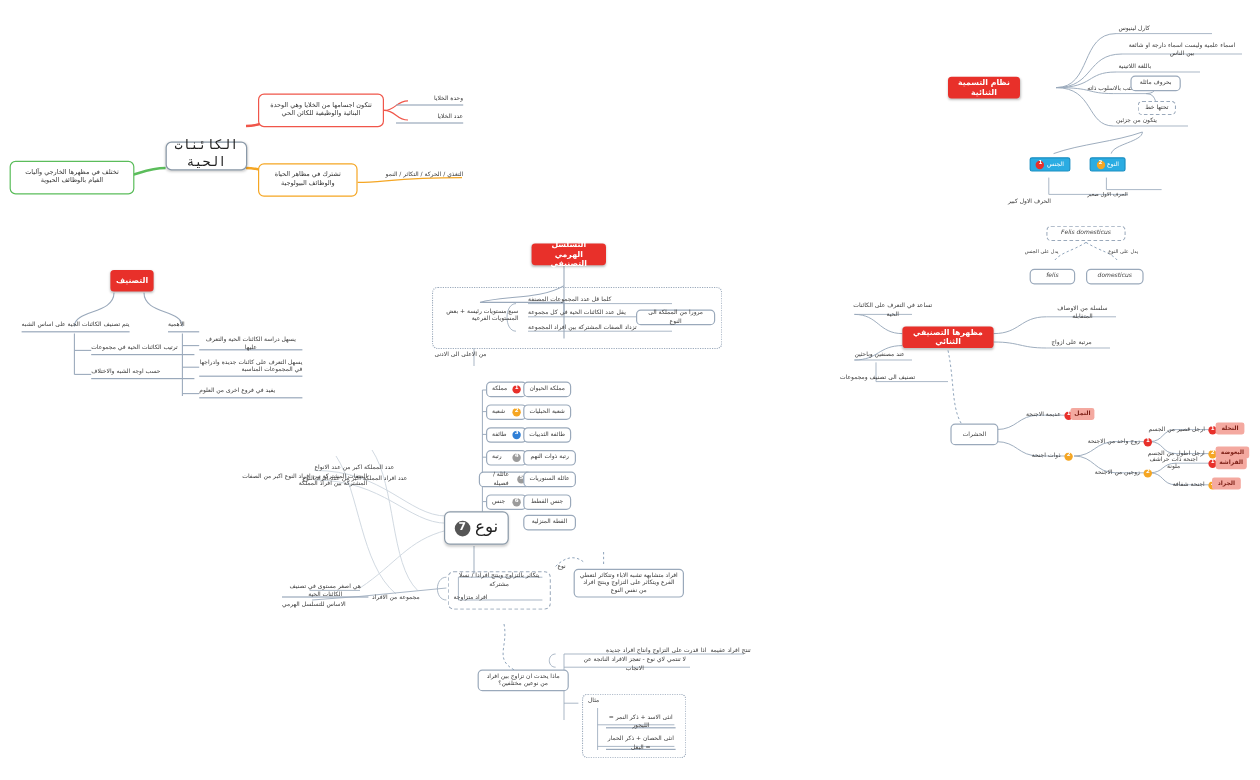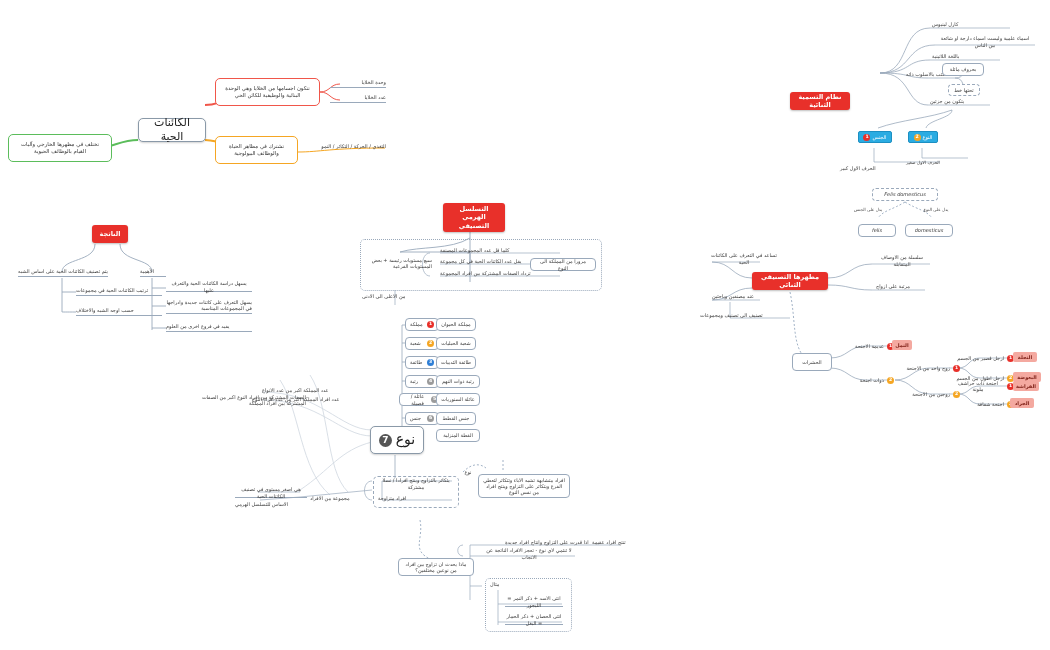--- a/index.html
+++ b/index.html
@@ -164,21 +164,21 @@
     <path d="M958,368 C970,368 968,358 980,358" stroke="#9aa9bb" stroke-width=".8" fill="none"></path>
     <path d="M958,368 C970,368 968,378 980,378" stroke="#9aa9bb" stroke-width=".8" fill="none"></path>
     <path d="M958,394 C970,394 968,386 980,386" stroke="#9aa9bb" stroke-width=".8" fill="none"></path>
     <path d="M958,394 C970,394 968,404 980,404" stroke="#9aa9bb" stroke-width=".8" fill="none"></path>
     <path d="M980,358 L1012,358" stroke="#9aa9bb" stroke-width=".7"></path>
     <path d="M980,378 L1012,378" stroke="#9aa9bb" stroke-width=".7"></path>
     <path d="M980,386 L1012,386" stroke="#9aa9bb" stroke-width=".7"></path>
     <path d="M980,404 L1012,404" stroke="#9aa9bb" stroke-width=".7"></path>
   </svg>
 
-  <div class="node box-gray" style="left:138px;top:118px;width:68px;height:24px;">
+  <div class="node box-gray" style="left:138px;top:118px;width:68px;height:24px;font-family:Liberation Mono, monospace;">
     <span>الكائنات الحية</span>
   </div>
 
   <div class="node box-red" style="left:215px;top:78px;width:105px;height:28px;">
     <span>تتكون اجسامها من الخلايا وهي الوحدة البنائية والوظيفية للكائن الحي</span>
   </div>
   <div class="node plain-u" style="left:330px;top:79px;width:56px;height:9px;justify-content:flex-start;">
     <span>وحدة الخلايا</span>
   </div>
   <div class="node plain-u" style="left:330px;top:94px;width:56px;height:9px;justify-content:flex-start;">
@@ -190,21 +190,21 @@
   </div>
   <div class="node plain" style="left:316px;top:141px;width:70px;height:10px;justify-content:flex-start;">
     <span>التغذي / الحركة / التكاثر / النمو</span>
   </div>
 
   <div class="node box-green" style="left:8px;top:134px;width:104px;height:28px;">
     <span>تختلف في مظهرها الخارجي وآليات القيام بالوظائف الحيوية</span>
   </div>
 
   <div class="node root-red" style="left:92px;top:225px;width:36px;height:18px;">
-    <span>الناتجة</span>
+    <span>التصنيف</span>
   </div>
   <div class="node plain-u" style="left:18px;top:268px;width:90px;height:9px;justify-content:flex-end;">
     <span>يتم تصنيف الكائنات الحية على اساس الشبه</span>
   </div>
   <div class="node plain-u" style="left:140px;top:268px;width:26px;height:9px;justify-content:flex-end;">
     <span>الأهمية</span>
   </div>
 
   <div class="node plain-u" style="left:76px;top:287px;width:86px;height:9px;justify-content:flex-end;">
     <span>ترتيب الكائنات الحية في مجموعات</span>
@@ -216,21 +216,21 @@
   <div class="node plain-u" style="left:166px;top:283px;width:86px;height:9px;justify-content:flex-end;">
     <span>يسهل دراسة الكائنات الحية والتعرف عليها</span>
   </div>
   <div class="node plain-u" style="left:166px;top:298px;width:86px;height:16px;justify-content:flex-end;text-align:right;">
     <span>يسهل التعرف على كائنات جديدة وادراجها في المجموعات المناسبة</span>
   </div>
   <div class="node plain-u" style="left:166px;top:323px;width:86px;height:9px;justify-content:flex-end;">
     <span>يفيد في فروع اخرى من العلوم</span>
   </div>
 
-  <div class="node root-red" style="left:443px;top:203px;width:62px;height:29px;">
+  <div class="node root-red" style="left:443px;top:203px;width:62px;height:18px;">
     <span>التسلسل الهرمي التصنيفي</span>
   </div>
 
   <div class="dotgroup" style="left:360px;top:239px;width:240px;height:50px;"></div>
 
   <div class="node plain" style="left:440px;top:246px;width:118px;height:9px;justify-content:flex-end;">
     <span>كلما قل عدد المجموعات المصنفة</span>
   </div>
   <div class="node plain" style="left:440px;top:257px;width:118px;height:9px;justify-content:flex-end;">
     <span>يقل عدد الكائنات الحية في كل مجموعة</span>
@@ -356,21 +356,21 @@
   <div class="node plain" style="left:490px;top:580px;width:22px;height:9px;justify-content:flex-end;">
     <span>مثال</span>
   </div>
   <div class="node plain-u" style="left:505px;top:598px;width:58px;height:9px;justify-content:flex-end;">
     <span>انثى الاسد + ذكر النمر = الليجور</span>
   </div>
   <div class="node plain-u" style="left:505px;top:616px;width:58px;height:9px;justify-content:flex-end;">
     <span>انثى الحصان + ذكر الحمار = البغل</span>
   </div>
 
-  <div class="node root-red" style="left:790px;top:64px;width:60px;height:18px;margin-top:28px;">
+  <div class="node root-red" style="left:790px;top:64px;width:60px;height:18px;">
     <span>نظام التسمية الثنائية</span>
   </div>
 
   <div class="node plain" style="left:932px;top:20px;width:76px;height:9px;justify-content:flex-end;">
     <span>كارل لينيوس</span>
   </div>
   <div class="node plain" style="left:937px;top:37px;width:96px;height:9px;justify-content:flex-end;">
     <span>اسماء علمية وليست اسماء دارجة او شائعة بين الناس</span>
   </div>
   <div class="node plain" style="left:932px;top:52px;width:66px;height:9px;justify-content:flex-end;">

